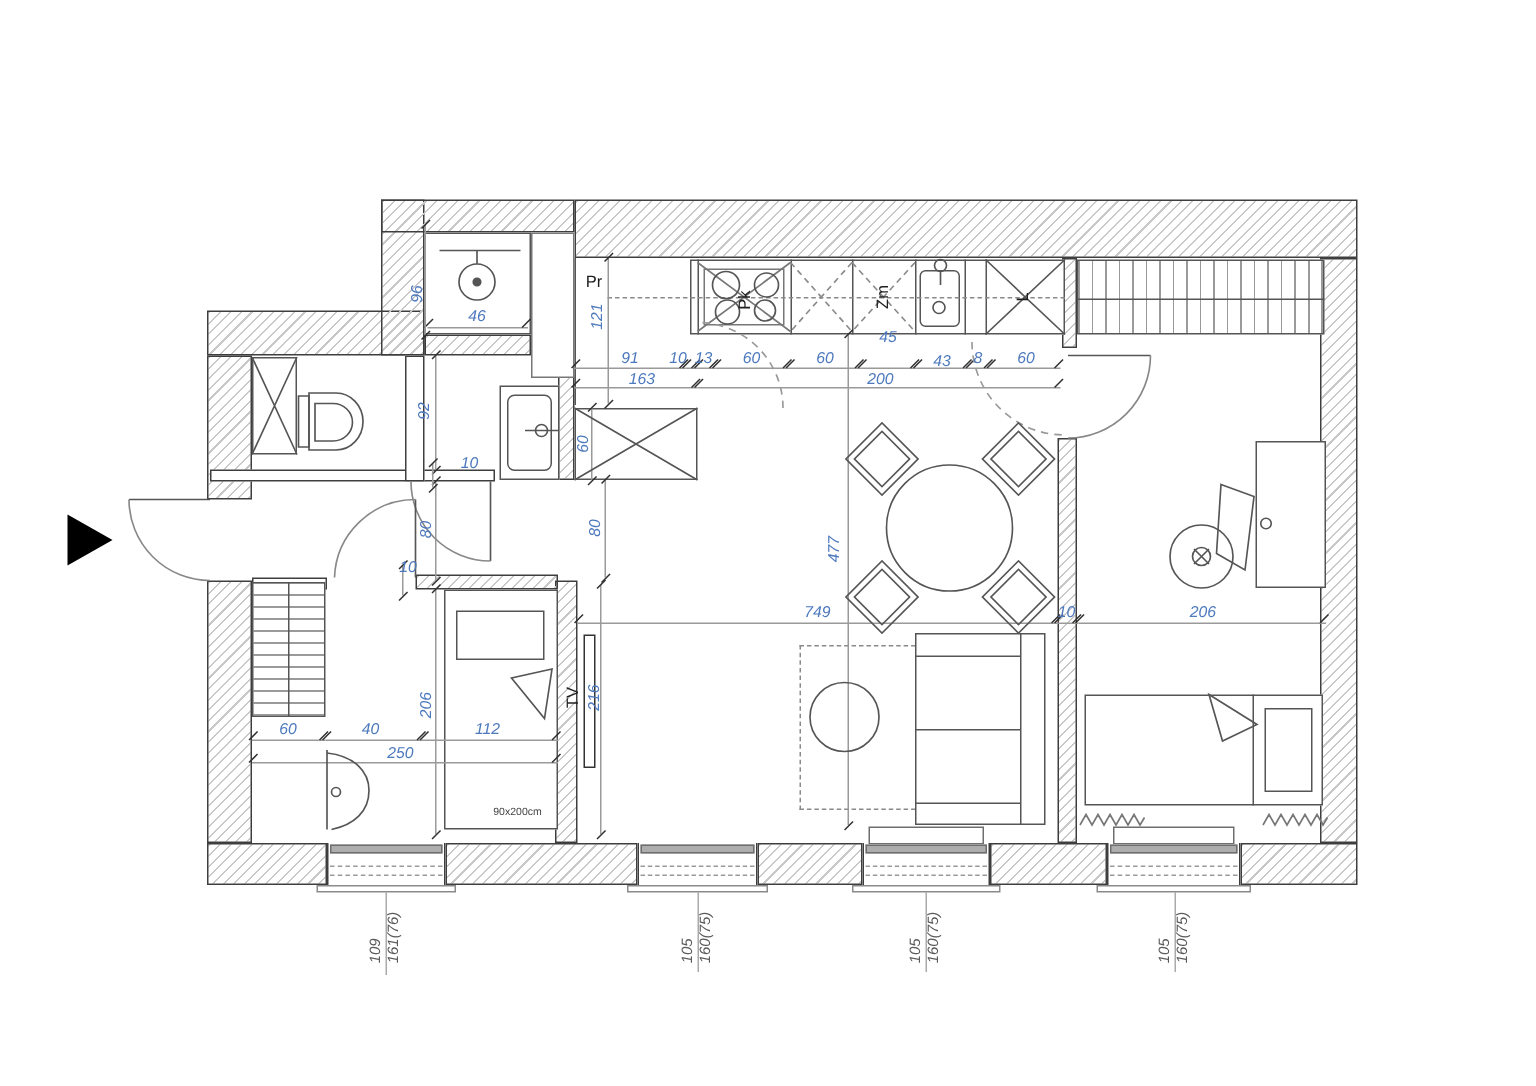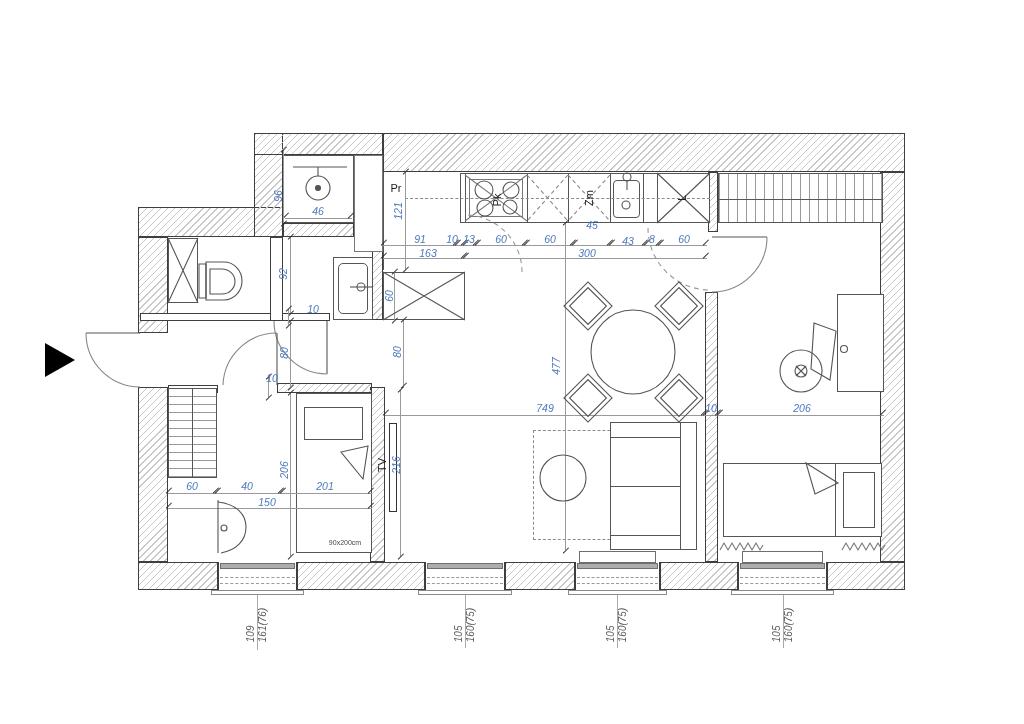--- a/index.html
+++ b/index.html
@@ -265,32 +265,32 @@
       <span class="ann" style="left: 420px; top: 239px;">91</span>
       <span class="ann" style="left: 452px; top: 239px;">10</span>
       <span class="ann" style="left: 469px; top: 239px;">13</span>
       <span class="ann" style="left: 501px; top: 239px;">60</span>
       <span class="ann" style="left: 550px; top: 239px;">60</span>
       <span class="ann" style="left: 592px; top: 225px;">45</span>
       <span class="ann" style="left: 628px; top: 241px;">43</span>
       <span class="ann" style="left: 652px; top: 239px;">8</span>
       <span class="ann" style="left: 684px; top: 239px;">60</span>
       <span class="ann" style="left: 428px; top: 253px;">163</span>
-      <span class="ann" style="left: 587px; top: 253px;">300</span>
+      <span class="ann" style="left: 587px; top: 253px;">200</span>
       <span class="ann rot" style="left: 389px; top: 296px;">60</span>
       <span class="ann rot" style="left: 556px; top: 366px;">477</span>
       <span class="ann" style="left: 545px; top: 408px;">749</span>
       <span class="ann" style="left: 711px; top: 408px;">10</span>
       <span class="ann" style="left: 802px; top: 408px;">206</span>
       <span class="ann rot" style="left: 284px; top: 470px;">206</span>
       <span class="ann rot" style="left: 396px; top: 465px;">216</span>
       <span class="ann" style="left: 192px; top: 486px;">60</span>
       <span class="ann" style="left: 247px; top: 486px;">40</span>
-      <span class="ann" style="left: 325px; top: 486px;">201</span>
-      <span class="ann" style="left: 267px; top: 502px;">150</span>
+      <span class="ann" style="left: 325px; top: 486px;">112</span>
+      <span class="ann" style="left: 267px; top: 502px;">250</span>
       <span class="ann k" style="left: 396px; top: 188px;">Pr</span>
       <span class="ann k rot" style="left: 497px; top: 200px;">Pk</span>
       <span class="ann k rot" style="left: 589px; top: 198px;">Zm</span>
       <span class="ann k rot" style="left: 682px; top: 198px;">L</span>
       <span class="ann k rot" style="left: 382px; top: 465px;">TV</span>
       <span class="ann s" style="left: 345px; top: 542px;">90x200cm</span>
     </div>
 </div>
 
 </body></html>

